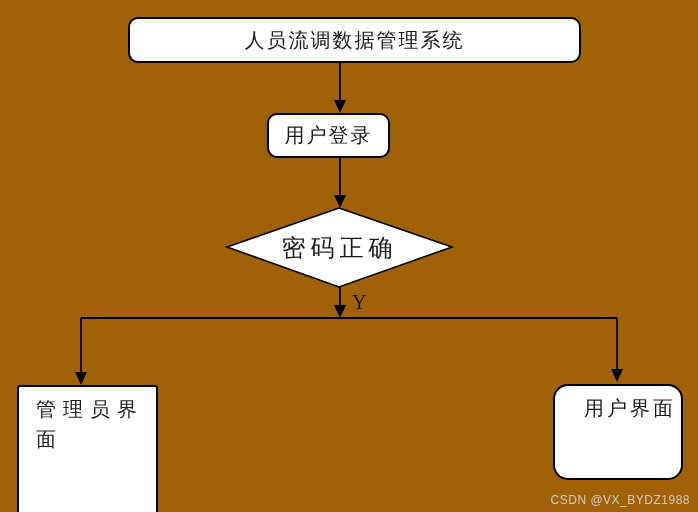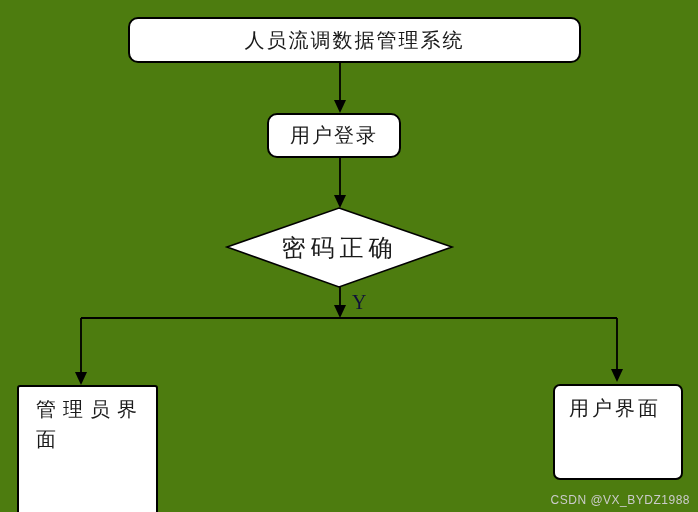--- a/index.html
+++ b/index.html
@@ -3,21 +3,21 @@
 <meta charset="utf-8">
 <style>
   * { margin: 0; padding: 0; box-sizing: border-box; }
   html, body { background: #ffffff; }
   body { font-family: "Liberation Serif", "DejaVu Serif", serif; }
 
   .canvas {
     position: relative;
     width: 698px;
     height: 512px;
-    background: #4d7c0f;
+    background: #a16207;
     overflow: hidden;
   }
 
   .connector-layer {
     position: absolute;
     left: 0; top: 0;
     width: 698px; height: 512px;
     z-index: 1;
     pointer-events: none;
   }
@@ -37,21 +37,21 @@
   }
 
   .node-top {
     left: 128px; top: 17px;
     width: 453px; height: 46px;
     border-radius: 10px;
   }
 
   .node-login {
     left: 267px; top: 113px;
-    width: 134px; height: 45px;
+    width: 123px; height: 45px;
     border-radius: 10px;
   }
 
   .decision-label {
     position: absolute;
     z-index: 2;
     left: 227px; top: 208px;
     width: 225px; height: 79px;
     display: flex;
     align-items: center;
@@ -80,24 +80,24 @@
     flex-direction: column;
     padding: 7px 6px 0 17px;
     line-height: 30px;
     letter-spacing: 1px;
     text-align: left;
   }
 
   .node-user {
     left: 553px; top: 384px;
     width: 130px; height: 96px;
-    border-radius: 7px;
+    border-radius: 15px;
     align-items: flex-start;
     justify-content: flex-start;
-    padding: 9px 0 0 14px;
+    padding: 9px 0 0 29px;
     letter-spacing: 3px;
     text-align: left;
   }
 
   .watermark {
     position: absolute;
     z-index: 3;
     right: 8px;
     bottom: 5px;
     font-family: "Liberation Sans", "DejaVu Sans", sans-serif;

